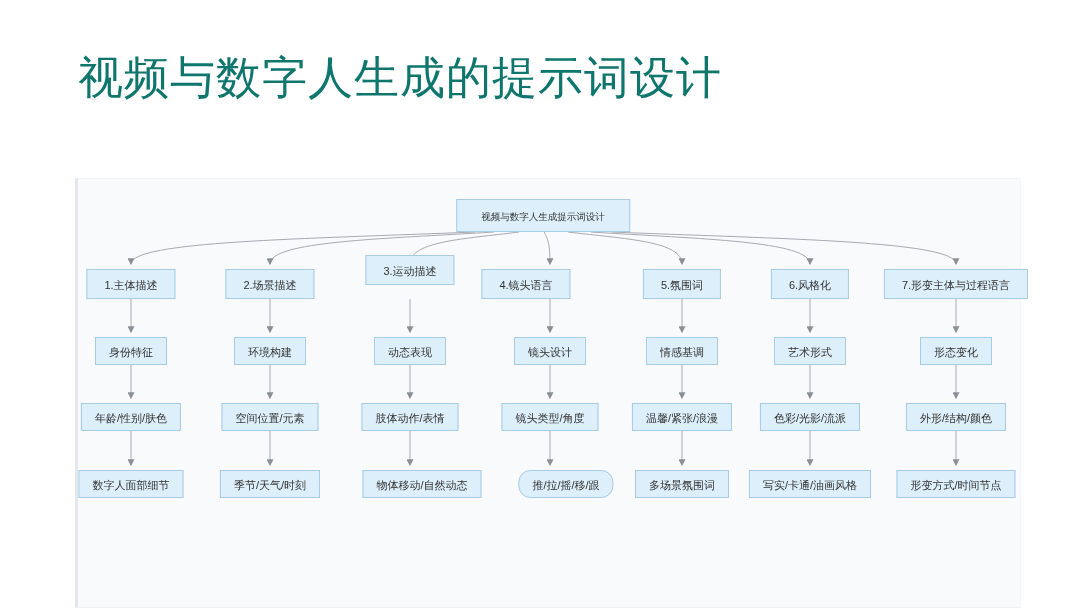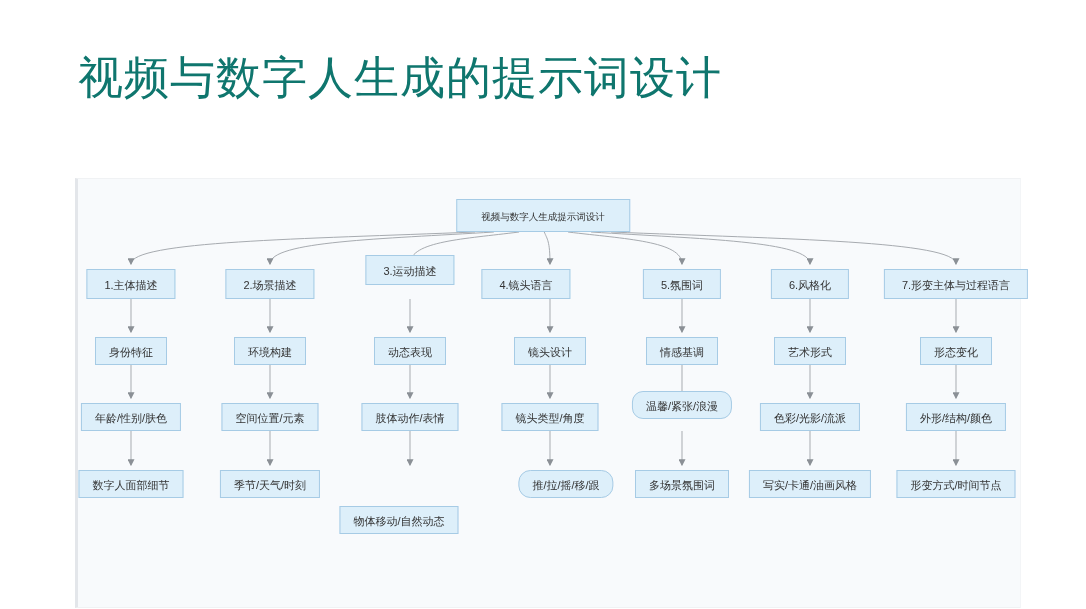--- a/index.html
+++ b/index.html
@@ -81,28 +81,28 @@
       <div class="node" style="left: 53px; top: 158px;">身份特征</div>
       <div class="node" style="left: 53px; top: 224px;">年龄/性别/肤色</div>
       <div class="node" style="left: 53px; top: 291px;">数字人面部细节</div>
       <div class="node header" style="left: 192px; top: 90px;">2.场景描述</div>
       <div class="node" style="left: 192px; top: 158px;">环境构建</div>
       <div class="node" style="left: 192px; top: 224px;">空间位置/元素</div>
       <div class="node" style="left: 192px; top: 291px;">季节/天气/时刻</div>
       <div class="node header" style="left: 332px; top: 76px;">3.运动描述</div>
       <div class="node" style="left: 332px; top: 158px;">动态表现</div>
       <div class="node" style="left: 332px; top: 224px;">肢体动作/表情</div>
-      <div class="node" style="left: 321px; top: 291px; margin-top: 36px;">物体移动/自然动态</div>
+      <div class="node" style="left: 344px; top: 291px;">物体移动/自然动态</div>
       <div class="node header" style="left: 448px; top: 90px;">4.镜头语言</div>
       <div class="node" style="left: 472px; top: 158px;">镜头设计</div>
       <div class="node" style="left: 472px; top: 224px;">镜头类型/角度</div>
       <div class="node" style="left: 488px; top: 291px; border-radius: 12px;">推/拉/摇/移/跟</div>
       <div class="node header" style="left: 604px; top: 90px;">5.氛围词</div>
       <div class="node" style="left: 604px; top: 158px;">情感基调</div>
-      <div class="node" style="left: 604px; top: 212px; border-radius: 11px;">温馨/紧张/浪漫</div>
+      <div class="node" style="left: 604px; top: 224px;">温馨/紧张/浪漫</div>
       <div class="node" style="left: 604px; top: 291px;">多场景氛围词</div>
       <div class="node header" style="left: 732px; top: 90px;">6.风格化</div>
       <div class="node" style="left: 732px; top: 158px;">艺术形式</div>
       <div class="node" style="left: 732px; top: 224px;">色彩/光影/流派</div>
       <div class="node" style="left: 732px; top: 291px;">写实/卡通/油画风格</div>
       <div class="node header" style="left: 878px; top: 90px;">7.形变主体与过程语言</div>
       <div class="node" style="left: 878px; top: 158px;">形态变化</div>
       <div class="node" style="left: 878px; top: 224px;">外形/结构/颜色</div>
       <div class="node" style="left: 878px; top: 291px;">形变方式/时间节点</div>
     </div>

